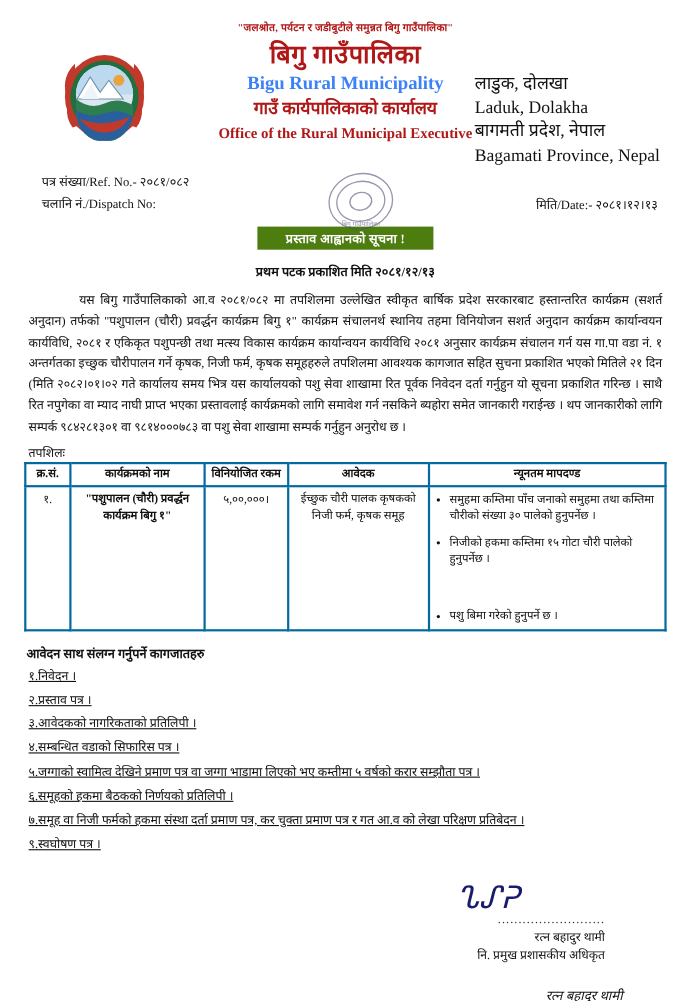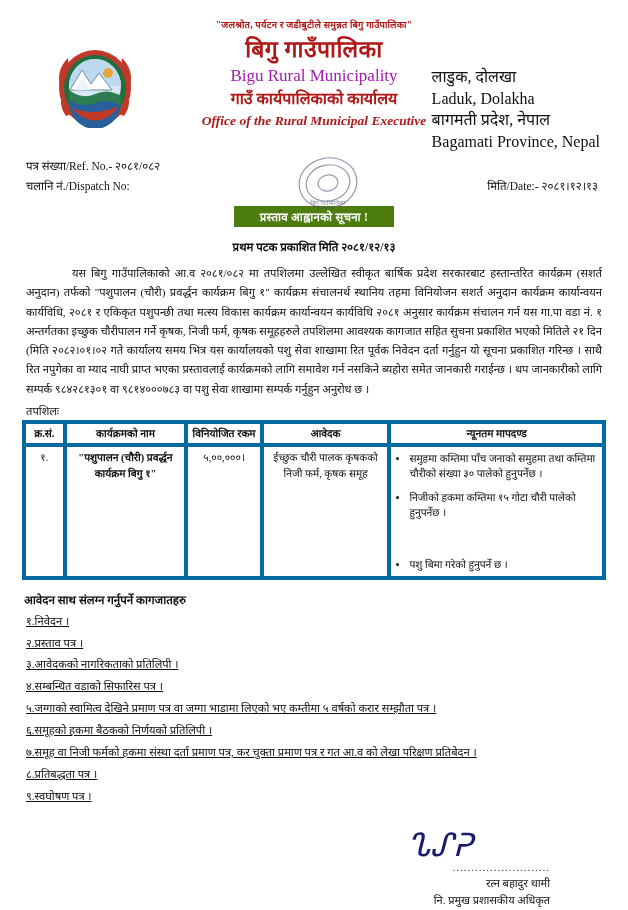--- a/index.html
+++ b/index.html
@@ -49,57 +49,56 @@
     margin-top: 4px;
   }
   .np-title {
     color: #b01818;
     font-size: 23px;
     font-weight: bold;
     margin-top: 1px;
     letter-spacing: .5px;
   }
   .en-title {
-    color: #a21caf;
+    color: #3b82f6;
     font-size: 17px;
-    font-weight: normal;
+    font-weight: bold;
     margin-top: 2px;
   }
   .np-sub {
     color: #b01818;
     font-size: 16px;
     font-weight: bold;
     margin-top: 1px;
   }
   .en-sub {
     color: #b01818;
     font-size: 13.5px;
     font-weight: bold;
     margin-top: 4px;
-    font-style: italic;
   }
   .addr {
     position: absolute;
     right: 6px;
     top: 48px;
     text-align: left;
     font-size: 16px;
     line-height: 1.35;
     color: #111;
   }
   .addr .np { color: #111; }
 
   
   .refrow {
     position: relative;
     margin-top: 10px;
     height: 46px;
     font-size: 11.5px;
   }
-  .refrow .left { position: absolute; left: 4px; top: 0; line-height: 1.75; }
+  .refrow .left { position: absolute; left: 16px; top: 0; line-height: 1.75; }
   .refrow .right { position: absolute; right: 8px; top: 22px; }
   .stamp {
     position: absolute;
     left: 268px;
     top: -4px;
     width: 76px;
     height: 62px;
     opacity: .72;
   }
 
@@ -137,21 +136,21 @@
   }
 
   
   table.t {
     width: 100%;
     border-collapse: collapse;
     margin-top: 2px;
     font-size: 10.4px;
   }
   table.t th, table.t td {
-    border: 4px solid #0369a1;
+    border: 2px solid #0369a1;
     padding: 3px 4px;
     vertical-align: top;
   }
   table.t th {
     text-align: center;
     font-weight: bold;
     font-size: 10.4px;
     line-height: 1.3;
   }
   .c-sn { width: 7%; text-align: center; }
@@ -192,21 +191,21 @@
     text-align: right;
     padding-right: 40px;
     margin-top: 18px;
     font-size: 12px;
     line-height: 1.7;
     font-style: italic;
   }
   .hand-mark {
     text-align: right;
     padding-right: 78px;
-    font-size: 32px;
+    font-size: 28px;
     line-height: .8;
     font-style: italic;
     color: #1a1a6e;
   }
 </style>
 </head>
 <body>
 
 <div class="page">
 
@@ -320,21 +319,20 @@
 
   <div class="docs-title">आवेदन साथ संलग्न गर्नुपर्ने कागजातहरु</div>
   <ul class="docs">
     <li>१.निवेदन ।</li>
     <li>२.प्रस्ताव पत्र ।</li>
     <li>३.आवेदकको नागरिकताको प्रतिलिपी ।</li>
     <li>४.सम्बन्धित वडाको सिफारिस पत्र ।</li>
     <li>५.जग्गाको स्वामित्व देखिने प्रमाण पत्र वा जग्गा भाडामा लिएको भए कम्तीमा ५ वर्षको करार सम्झौता पत्र ।</li>
     <li>६.समूहको हकमा बैठकको निर्णयको प्रतिलिपी ।</li>
     <li>७.समूह वा निजी फर्मको हकमा संस्था दर्ता प्रमाण पत्र, कर चुक्ता प्रमाण पत्र र गत आ.व को लेखा परिक्षण प्रतिबेदन ।</li>
-    <li>८.प्रतिबद्धता पत्र ।</li>
     <li>९.स्वघोषण पत्र ।</li>
   </ul>
 
   <div class="sig">
     <div class="hand-mark">ᔐᔑᕈ</div>
     <div class="dots">..........................</div>
     <div>रत्न बहादुर थामी</div>
     <div>नि. प्रमुख प्रशासकीय अधिकृत</div>
   </div>
 

